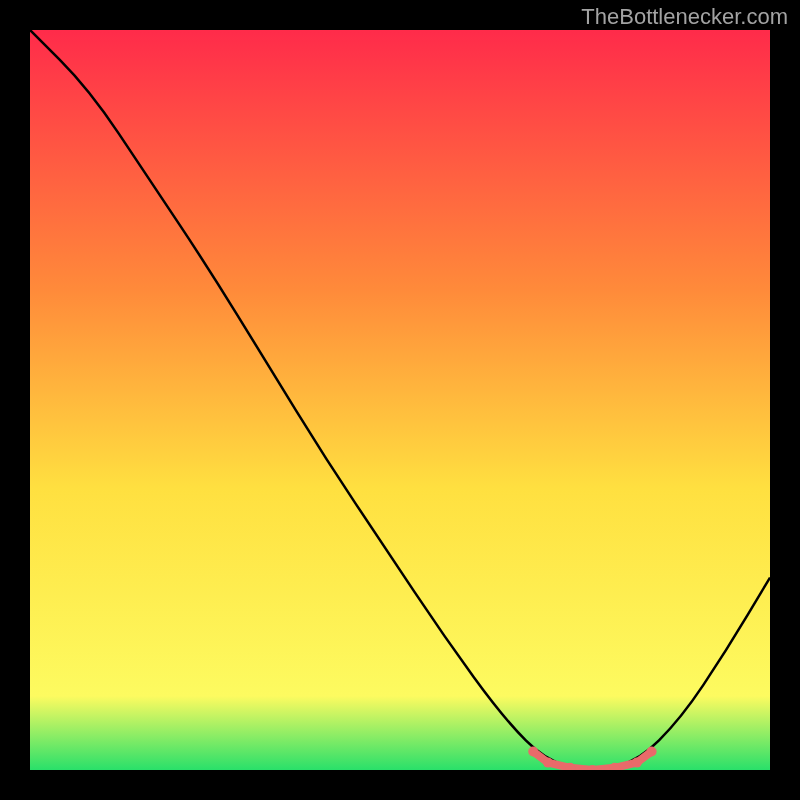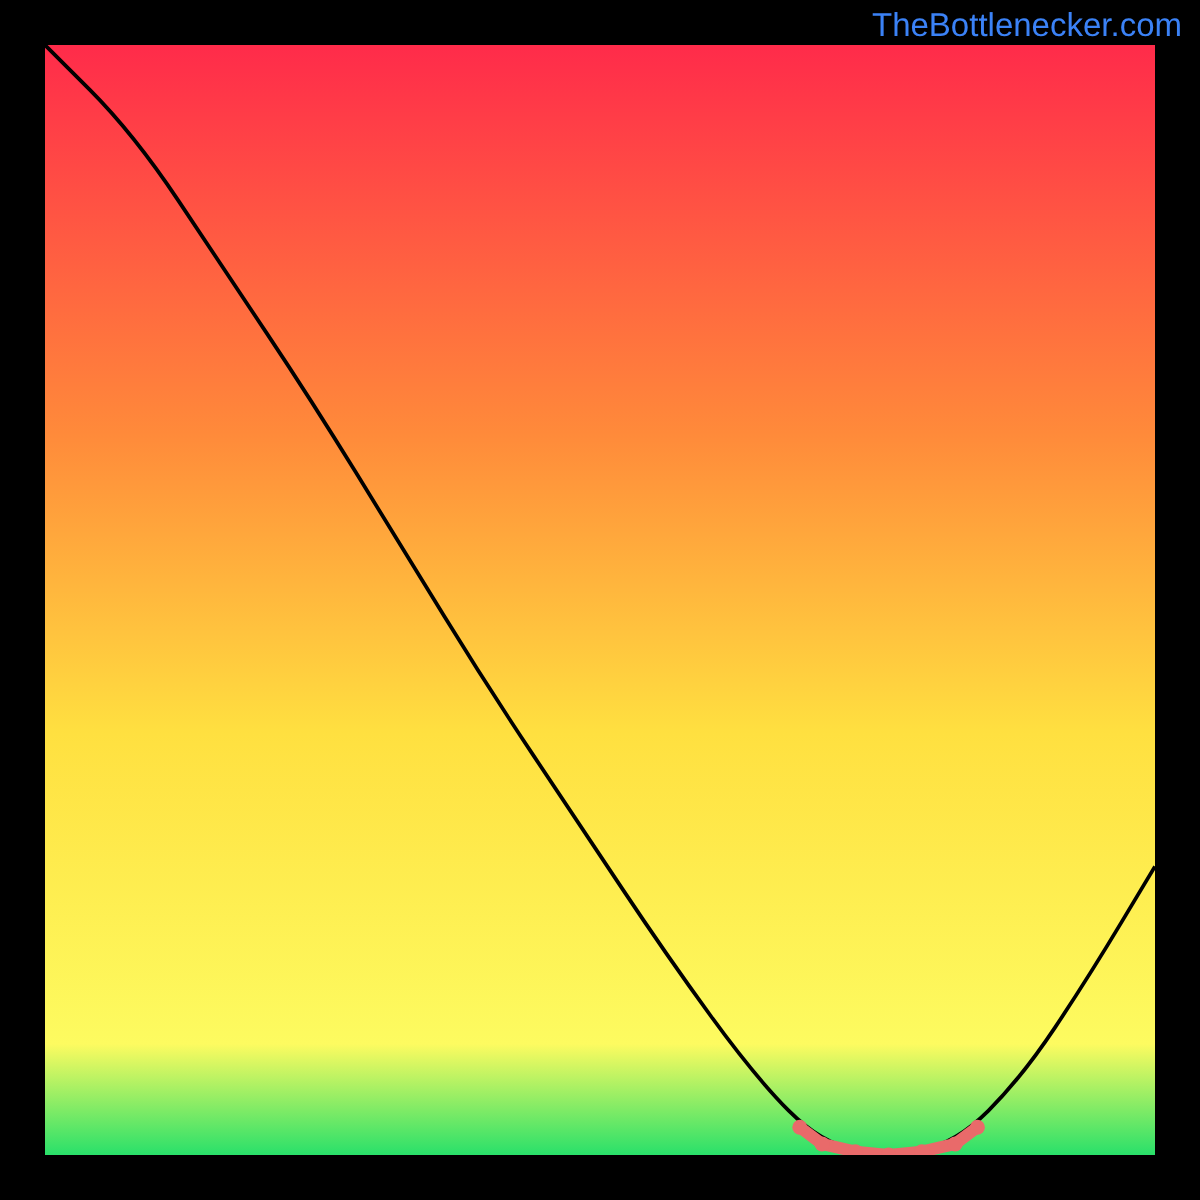--- a/index.html
+++ b/index.html
@@ -8,21 +8,21 @@
     width: 800px;
     height: 800px;
     background: #000;
     position: relative;
     font-family: Arial, sans-serif;
   }
   .watermark {
     position: absolute;
     top: 4px;
     right: 12px;
-    color: #3b82f6;
+    color: #a3a3a3;
     font-size: 22px;
     font-weight: normal;
     z-index: 10;
   }
   .plot-area {
     position: absolute;
     left: 30px;
     top: 30px;
     width: 740px;
     height: 740px;

